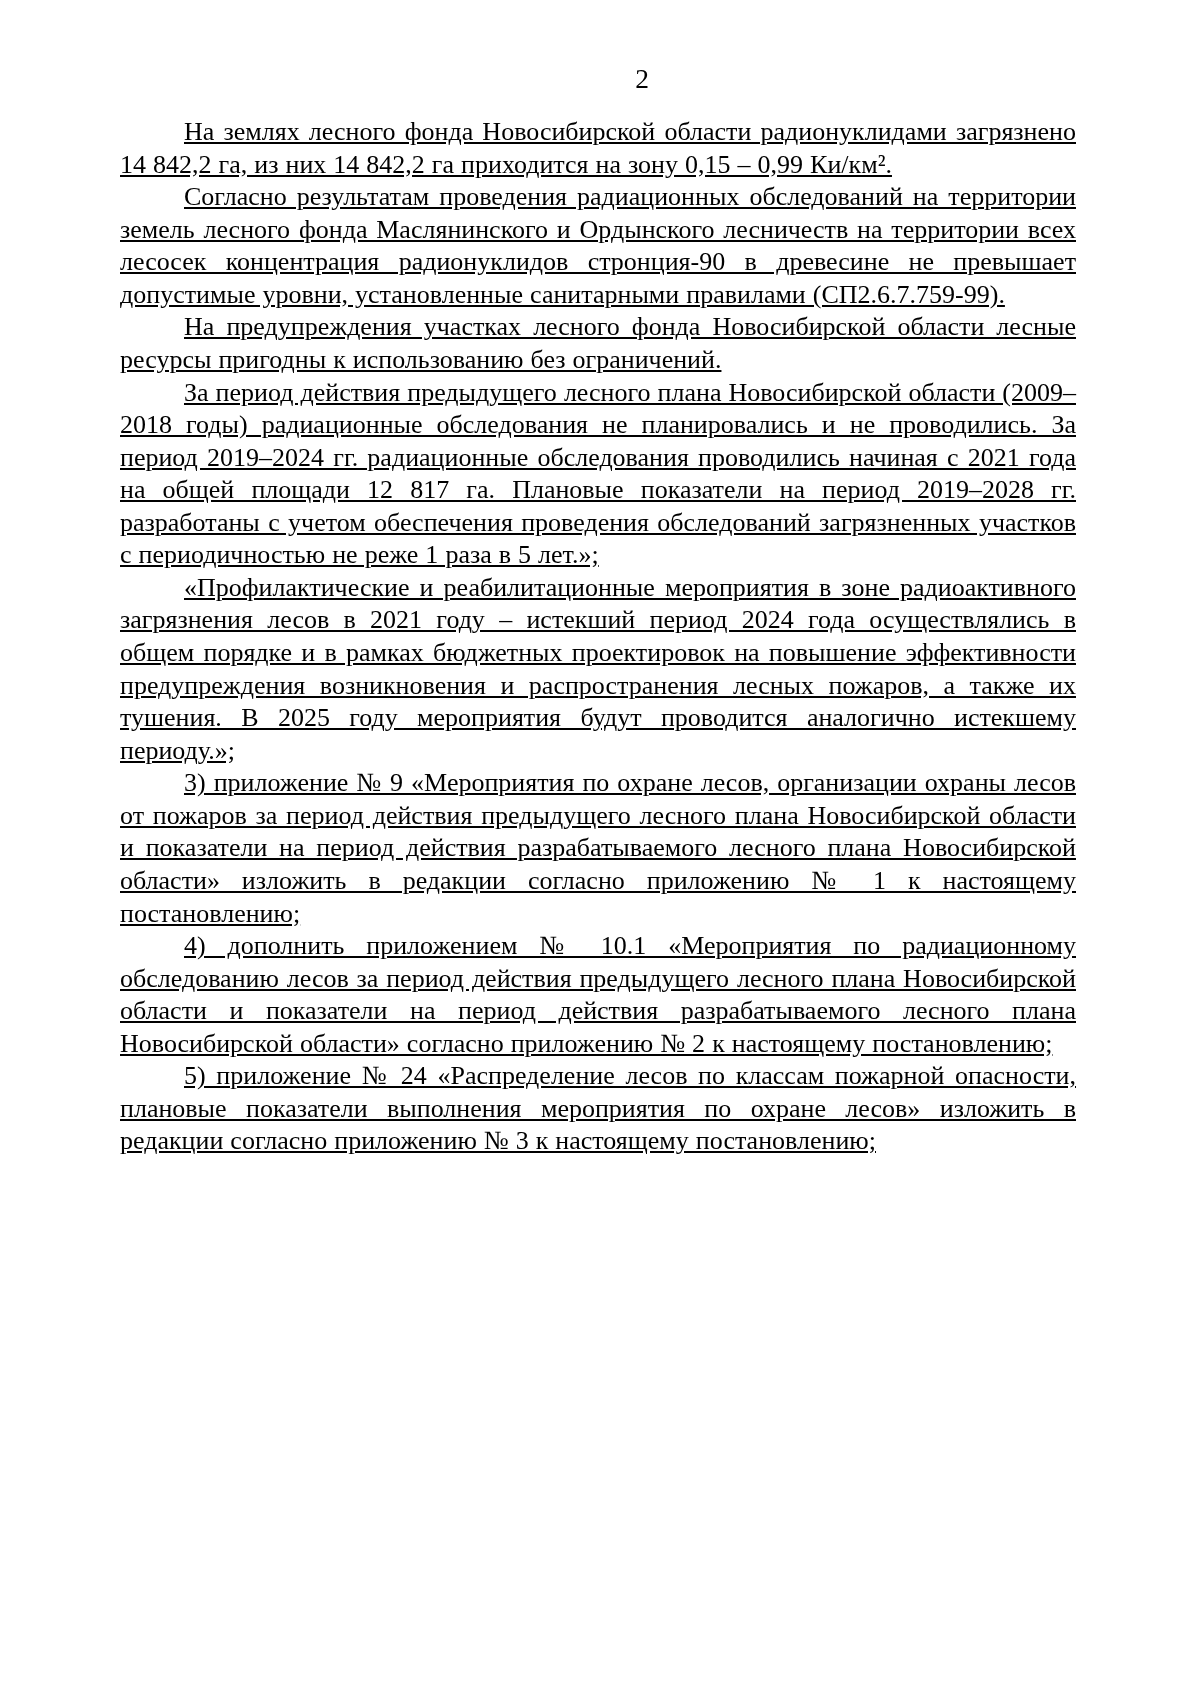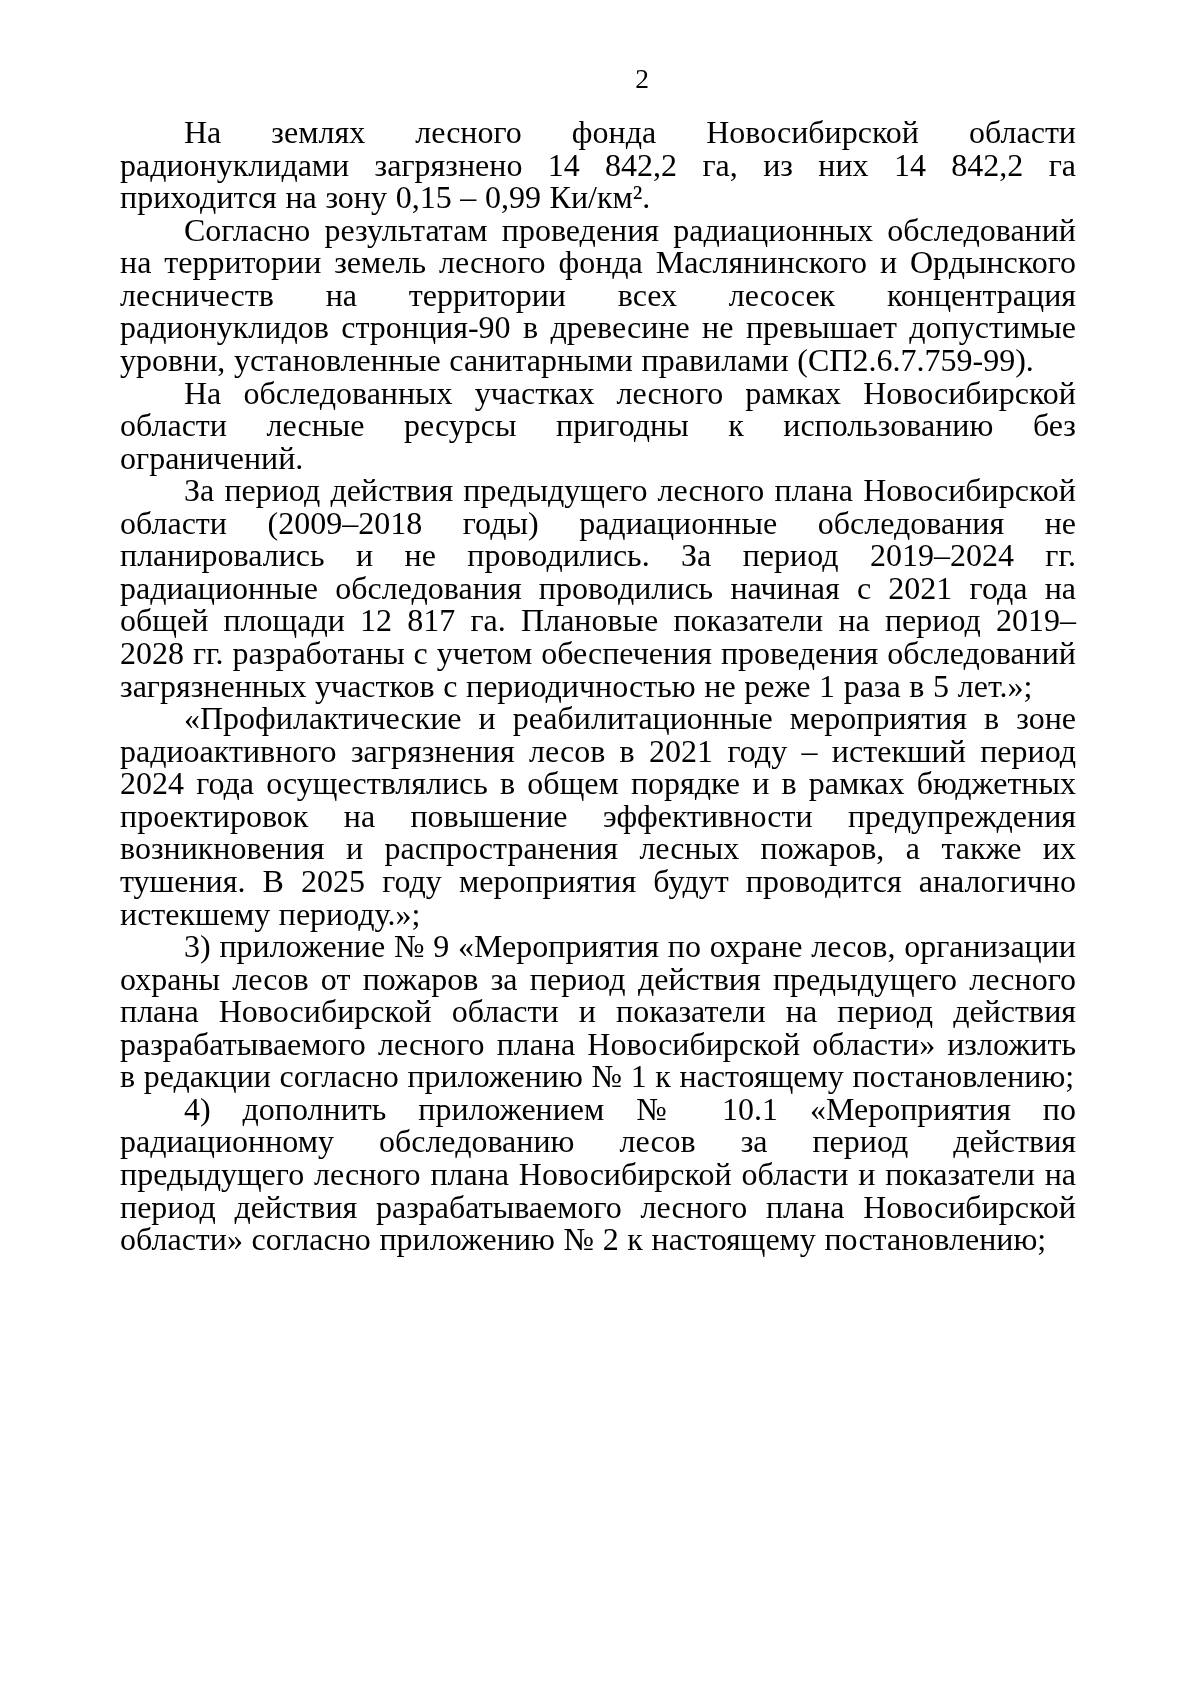--- a/index.html
+++ b/index.html
@@ -25,43 +25,45 @@
     width: 80px;
     text-align: center;
     font-size: 27.5px;
     line-height: 32.5px;
   }
   .doc-body {
     position: absolute;
     left: 120px;
     top: 116px;
     width: 956px;
-    font-size: 32px;
+    font-size: 26px;
     line-height: 32.56px;
     text-align: justify;
     text-justify: inter-word;
     hyphens: none;
     word-spacing: 0.02em;
+    text-decoration: underline;
   }
   .doc-body p {
     margin: 0;
     padding: 0;
     text-indent: 64px;
   }
 </style>
 </head>
 <body>
 
 <div class="page">
 
   <div class="page-number">2</div>
 
   <div class="doc-body">
     <p>На землях лесного фонда Новосибирской области радионуклидами загрязнено 14&nbsp;842,2 га, из них 14&nbsp;842,2 га приходится на зону 0,15 – 0,99 Ки/км².</p>
     <p>Согласно результатам проведения радиационных обследований на территории земель лесного фонда Маслянинского и Ордынского лесничеств на территории всех лесосек концентрация радионуклидов стронция-90 в древесине не превышает допустимые уровни, установленные санитарными правилами (СП2.6.7.759-99).</p>
-    <p>На обследованных участках лесного рамках Новосибирской области лесные ресурсы пригодны к использованию без ограничений.</p>
+    <p>На предупреждения участках лесного фонда Новосибирской области лесные ресурсы пригодны к использованию без ограничений.</p>
     <p>За период действия предыдущего лесного плана Новосибирской области (2009–2018 годы) радиационные обследования не планировались и не проводились. За период 2019–2024 гг. радиационные обследования проводились начиная с 2021 года на общей площади 12&nbsp;817 га. Плановые показатели на период 2019–2028 гг. разработаны с учетом обеспечения проведения обследований загрязненных участков с периодичностью не реже 1 раза в 5 лет.»;</p>
     <p>«Профилактические и реабилитационные мероприятия в зоне радиоактивного загрязнения лесов в 2021 году – истекший период 2024 года осуществлялись в общем порядке и в рамках бюджетных проектировок на повышение эффективности предупреждения возникновения и распространения лесных пожаров, а также их тушения. В 2025 году мероприятия будут проводится аналогично истекшему периоду.»;</p>
     <p>3)&nbsp;приложение №&nbsp;9 «Мероприятия по охране лесов, организации охраны лесов от пожаров за период действия предыдущего лесного плана Новосибирской области и показатели на период действия разрабатываемого лесного плана Новосибирской области» изложить в редакции согласно приложению №&nbsp;1 к настоящему постановлению;</p>
     <p>4)&nbsp;дополнить приложением №&nbsp;10.1 «Мероприятия по радиационному обследованию лесов за период действия предыдущего лесного плана Новосибирской области и показатели на период действия разрабатываемого лесного плана Новосибирской области» согласно приложению №&nbsp;2 к настоящему постановлению;</p>
+    <p>5)&nbsp;приложение №&nbsp;24 «Распределение лесов по классам пожарной опасности, плановые показатели выполнения мероприятия по охране лесов» изложить в редакции согласно приложению №&nbsp;3 к настоящему постановлению;</p>
   </div>
 
 </div>
 
 </body></html>

